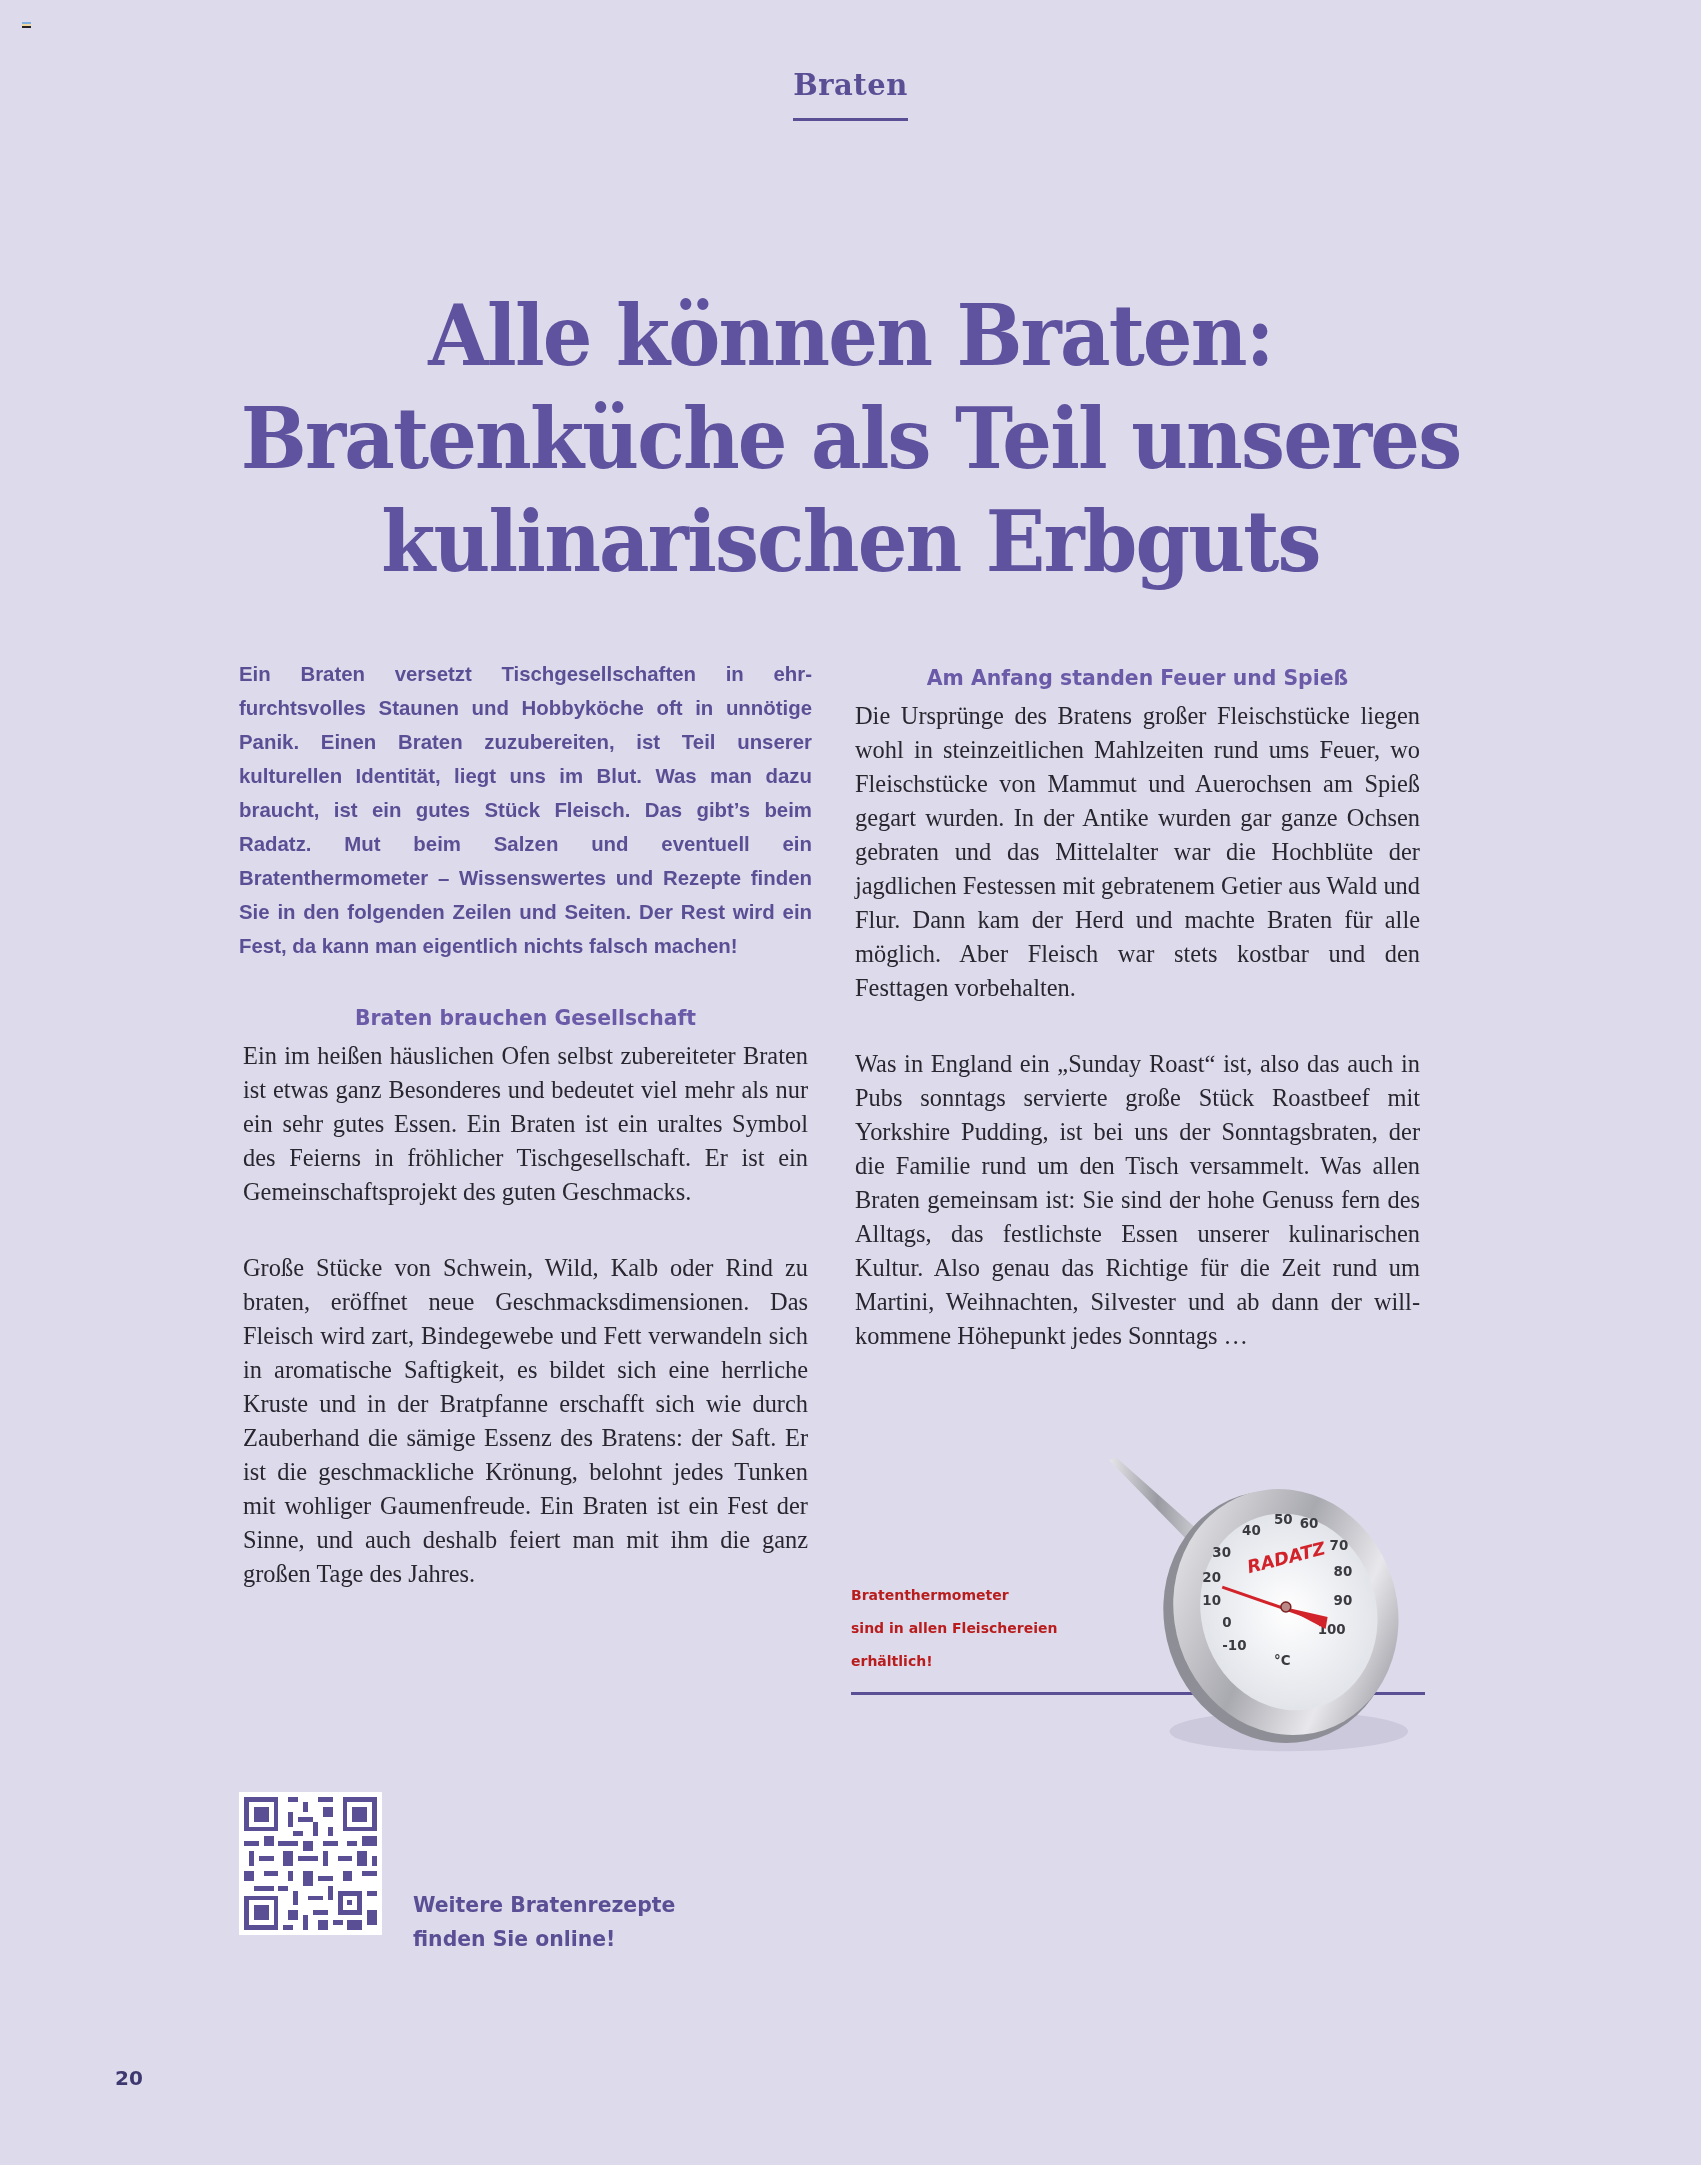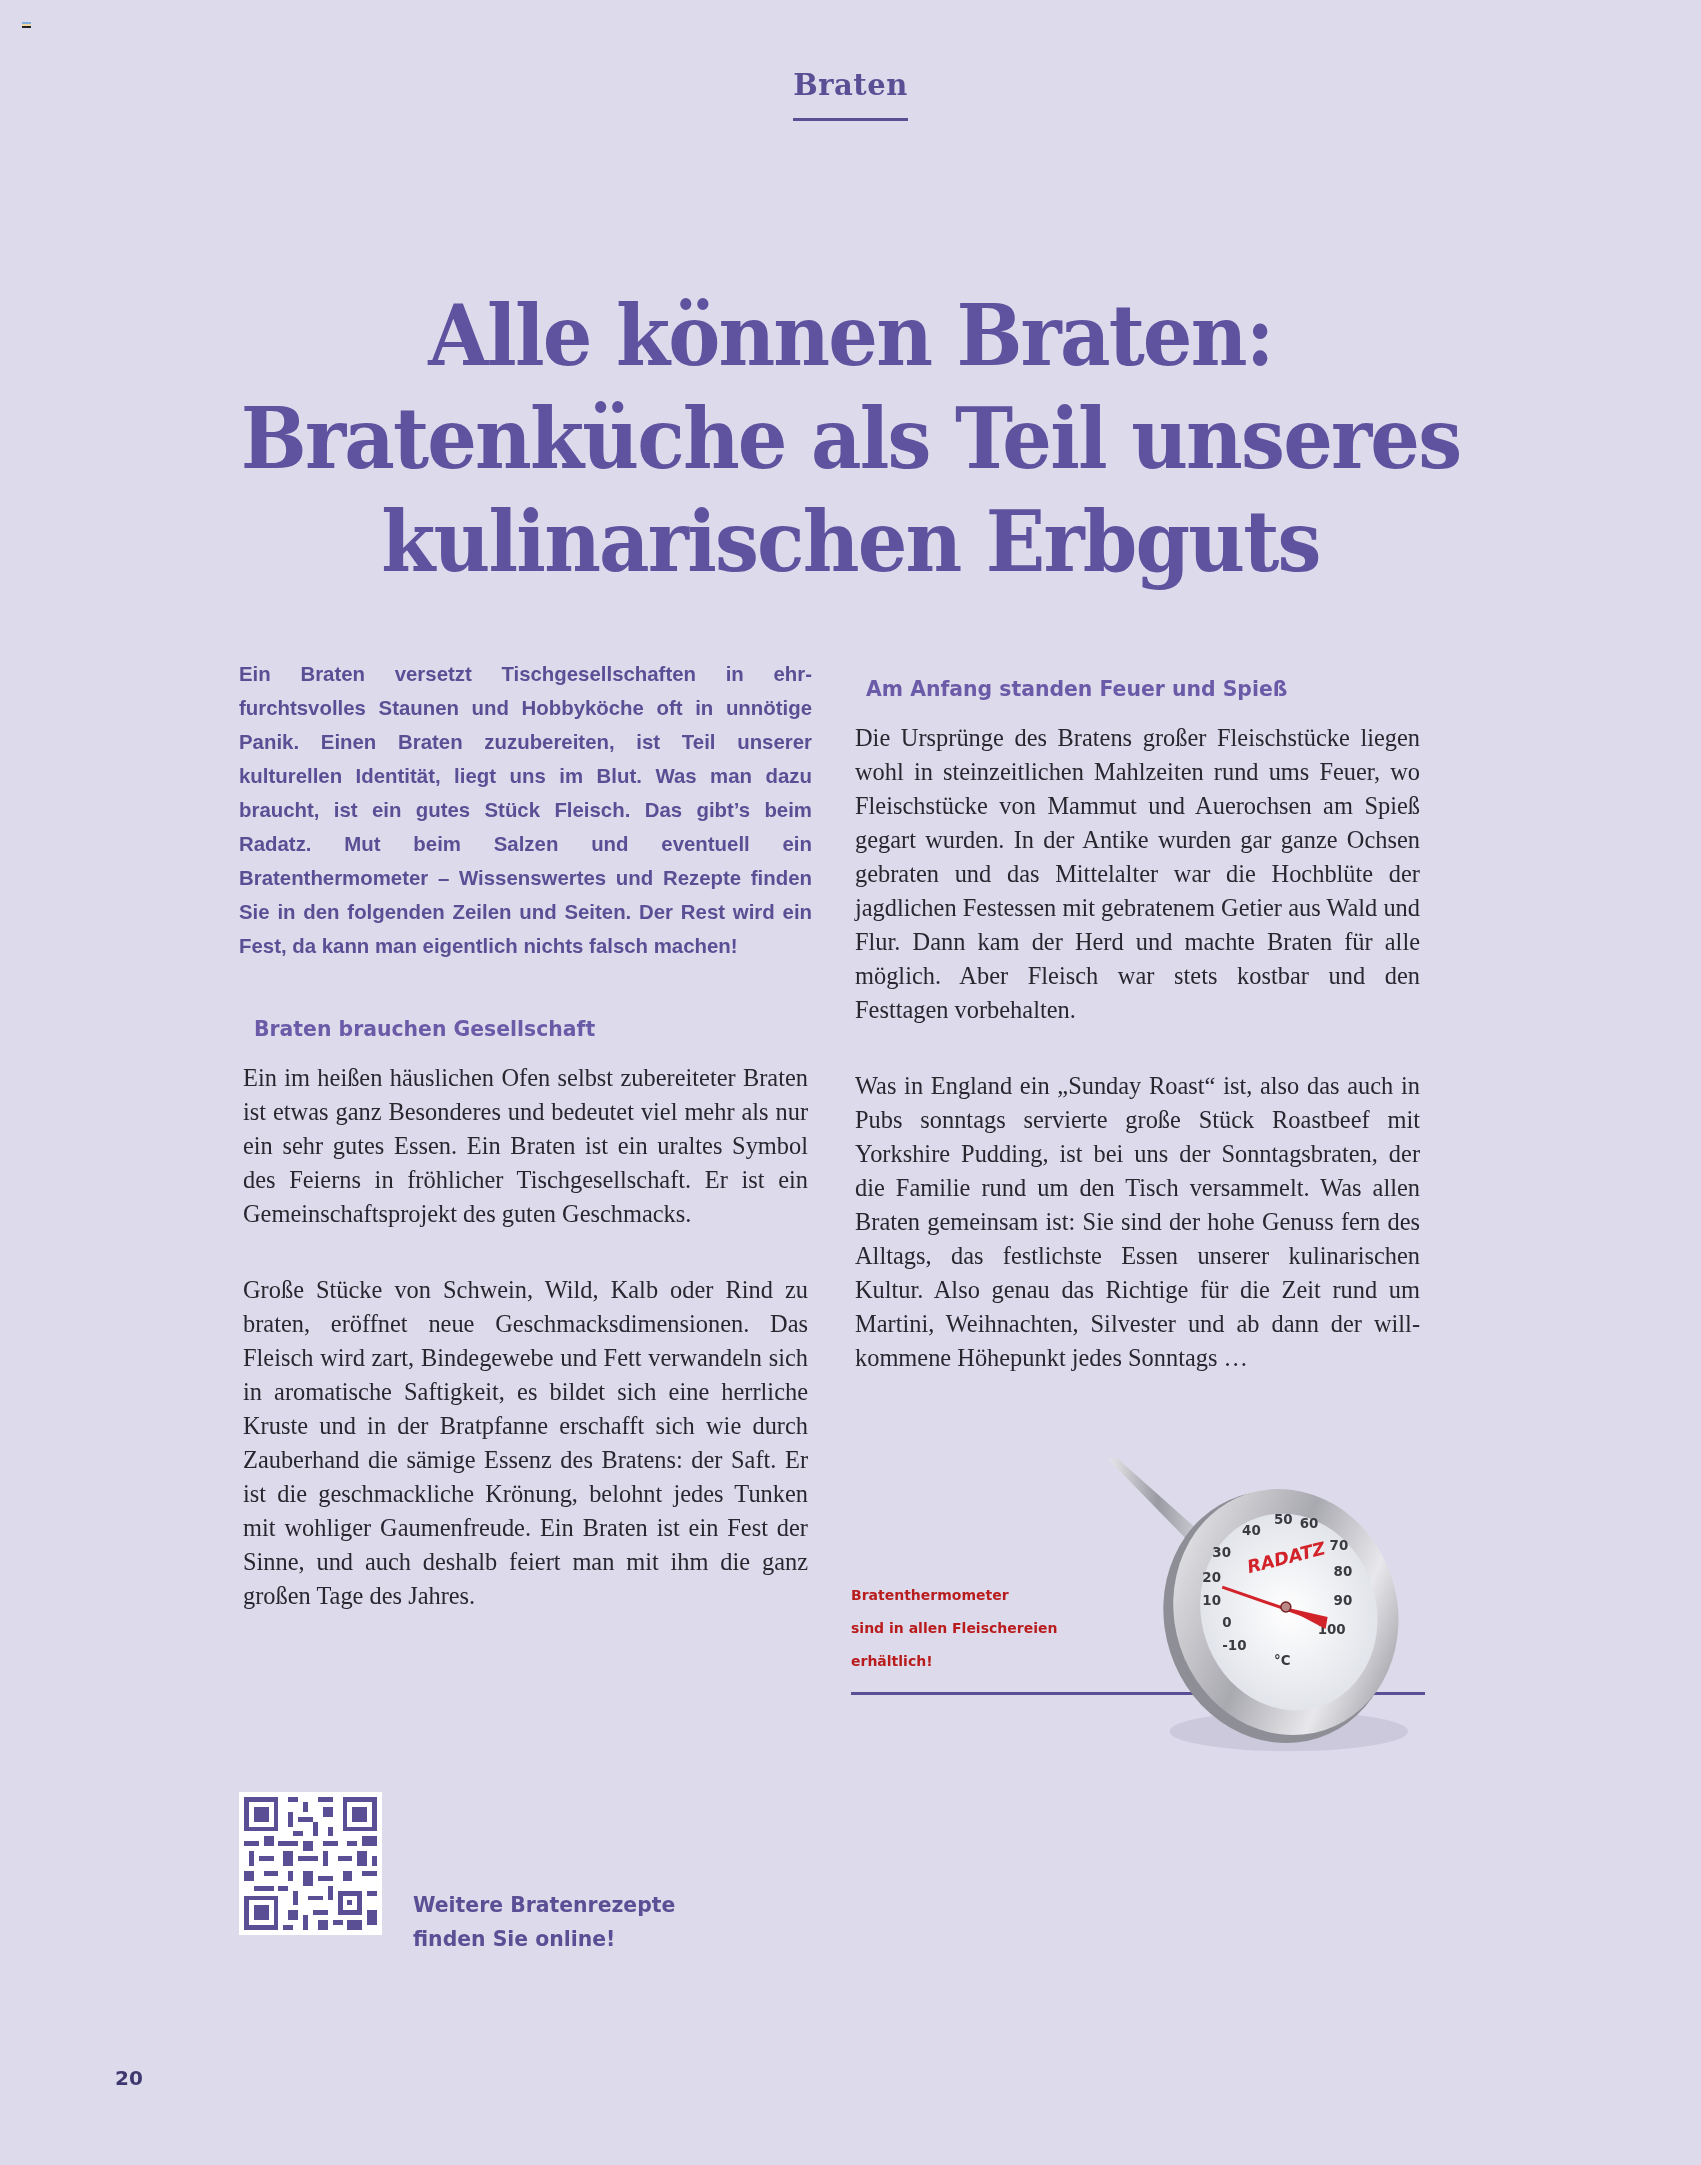--- a/index.html
+++ b/index.html
@@ -28,21 +28,21 @@
   .col { position:absolute; width:573px; }
   .col-left { left:239px; top:657px; }
   .col-right { left:851px; top:657px; }
   .lead {
     font-family:Liberation Sans, sans-serif; font-weight:bold; color:#5a4f95;
     font-size:20.4px; line-height:34px; text-align:justify; margin:0;
     hyphens:manual;
   }
   .sub {
     font-family:"DejaVu Sans", sans-serif; font-weight:bold; color:#6a5aa8;
-    font-size:20.4px; line-height:34px; margin:15px;
+    font-size:20.4px; line-height:34px; margin:4px;text-align:center;
   }
   .body {
     font-family:"Liberation Serif", serif; color:#2a2630;
     font-size:24.4px; line-height:34px; text-align:justify; margin:4px;
   }
   .gap { height:34px; }
   .note {
     position:absolute; left:851px; top:1579px; width:318px;
     font-family:"DejaVu Sans", sans-serif; font-weight:bold; color:#b91c1c;
     font-size:14px; line-height:33px;

